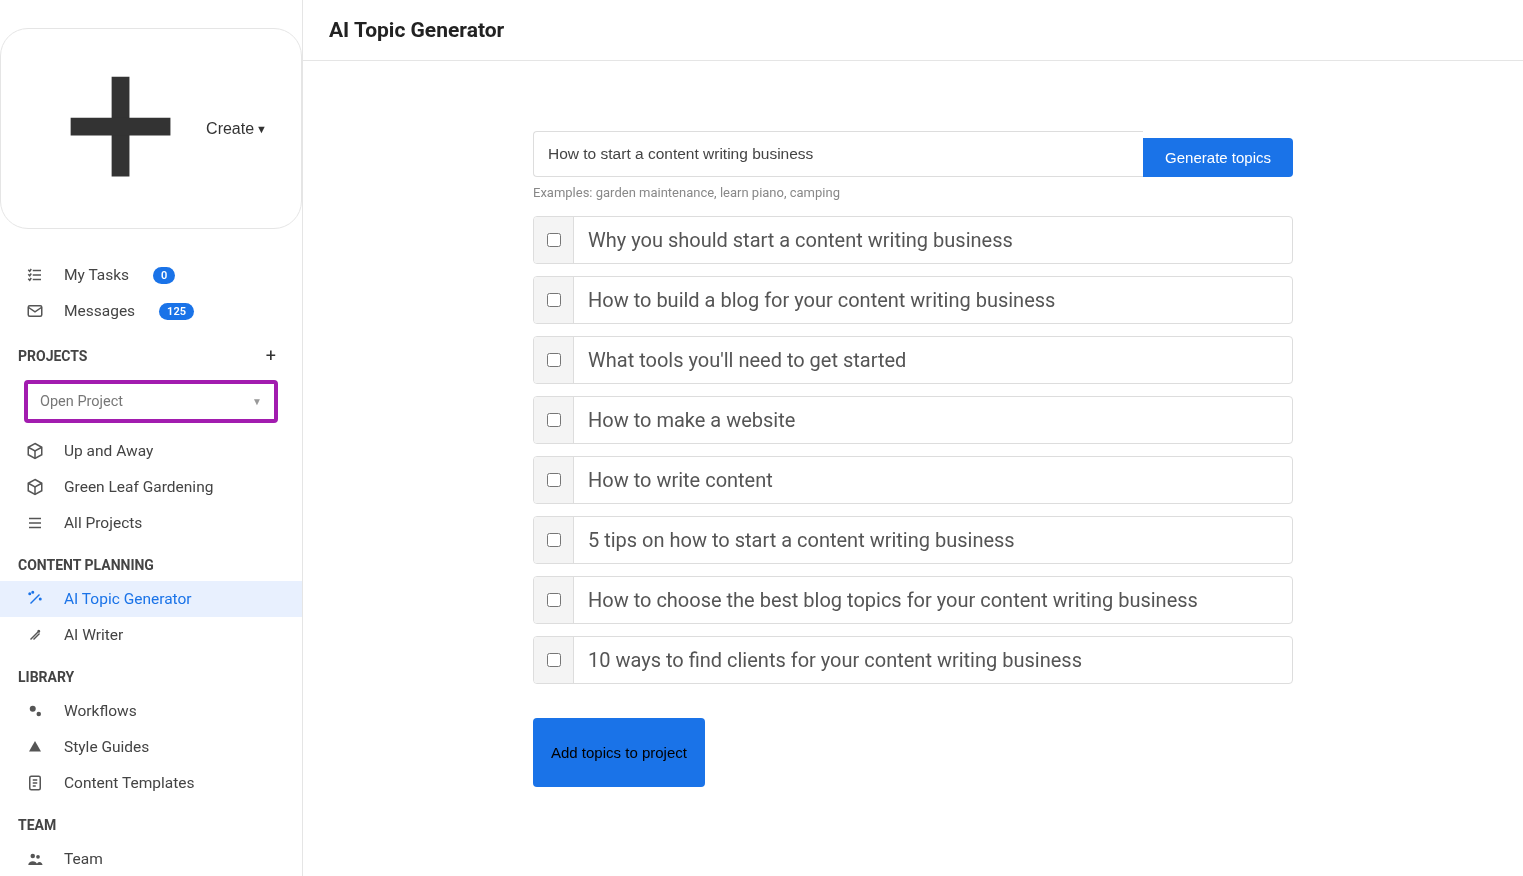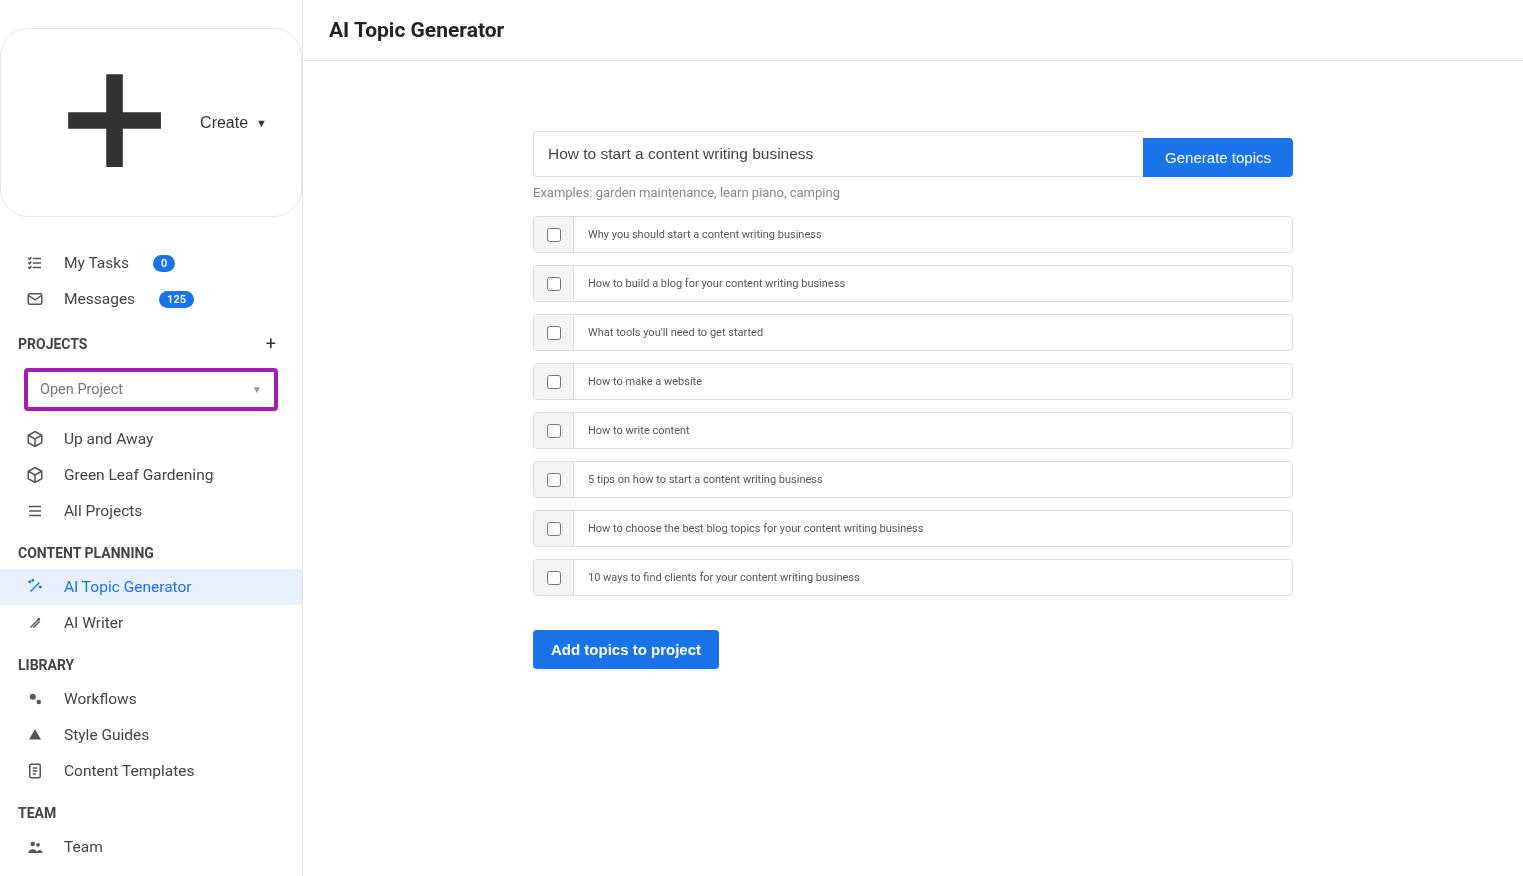--- a/index.html
+++ b/index.html
@@ -18,21 +18,20 @@
   overflow-y: auto;
   padding: 20px 0;
   position: relative;
 }
 .sidebar::-webkit-scrollbar { width: 8px; }
 .sidebar::-webkit-scrollbar-thumb { background: #ccc; border-radius: 4px; }
 .create-btn {
   display: flex;
   align-items: center;
   justify-content: center;
-  gap: 6px;
   margin: 8px auto 28px;
   padding: 12px 34px;
   border: 1px solid #e5e5e5;
   border-radius: 28px;
   background: #fff;
   font-size: 16px;
   font-weight: 500;
   cursor: pointer;
   color: #333;
 }
@@ -153,32 +152,32 @@
   justify-content: center;
 }
 .topic-checkbox-wrap input {
   width: 14px;
   height: 14px;
   cursor: pointer;
 }
 .topic-label {
   flex: 1;
   padding: 11px 14px;
-  font-size: 11px;
+  font-size: 20px;
   color: #555;
 }
 .add-btn {
   margin-top: 22px;
-  padding: 11px 18px;
+  padding: 26px 18px;
   background: #1a73e8;
-  color: #ffffff;
+  color: #000000;
   border: none;
   border-radius: 4px;
   font-size: 15px;
-  font-weight: 700;
+  font-weight: 400;
   cursor: pointer;
 }
 svg { width: 100%; height: 100%; }
 </style>
 </head>
 <body>
 
 <div class="sidebar">
 
   <button class="create-btn">

